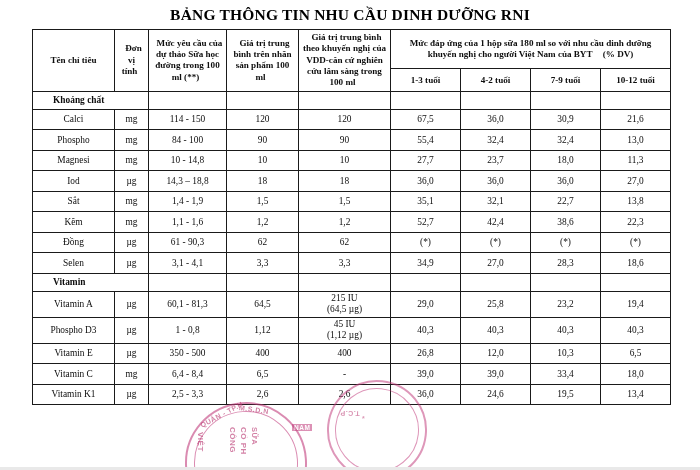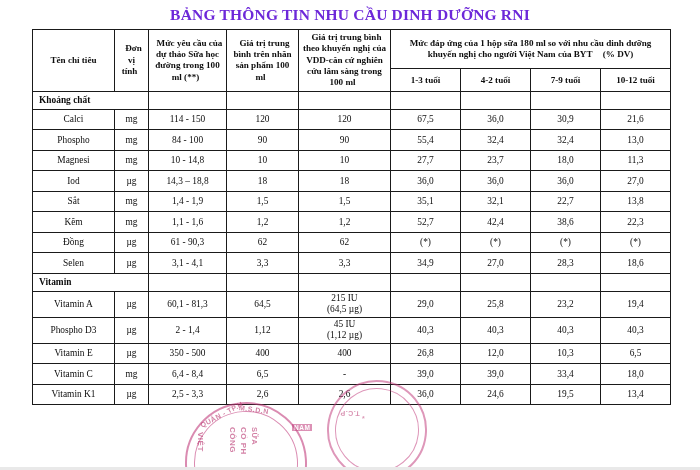--- a/index.html
+++ b/index.html
@@ -27,21 +27,21 @@
   
   .doc-title {
     position: absolute;
     top: 6px;
     left: 0;
     width: 700px;
     text-align: center;
     font-size: 15.5px;
     font-weight: bold;
     letter-spacing: 0.2px;
-    color: #6d28d9;
+    color: #000000;
     font-family: "Liberation Serif", "DejaVu Serif", serif;
   }
 
   
   .table-wrap {
     position: absolute;
     left: 32px;
     top: 29px;
     width: 638px;
   }
@@ -93,21 +93,21 @@
   }
 
   td.name {
     text-align: left;
     padding-left: 6px;
   }
 
   tr.section td {
     text-align: left;
     font-weight: bold;
-    padding-left: 6px;
+    padding-left: 20px;
     height: 17px;
     font-size: 9.4px;
   }
 
   td.tall {
     height: 25px;
   }
 
   .iu-main { display: block; }
   .iu-sub  { display: block; }
@@ -409,21 +409,21 @@
               <span class="iu-sub">(64,5 µg)</span>
             </td>
             <td class="tall">29,0</td>
             <td class="tall">25,8</td>
             <td class="tall">23,2</td>
             <td class="tall">19,4</td>
           </tr>
           <tr>
             <td class="name tall">Phospho D3</td>
             <td class="tall">µg</td>
-            <td class="tall">2 - 1,4</td>
+            <td class="tall">1 - 0,8</td>
             <td class="tall">1,12</td>
             <td class="tall">
               <span class="iu-main">45 IU</span>
               <span class="iu-sub">(1,12 µg)</span>
             </td>
             <td class="tall">40,3</td>
             <td class="tall">40,3</td>
             <td class="tall">40,3</td>
             <td class="tall">40,3</td>
           </tr>

